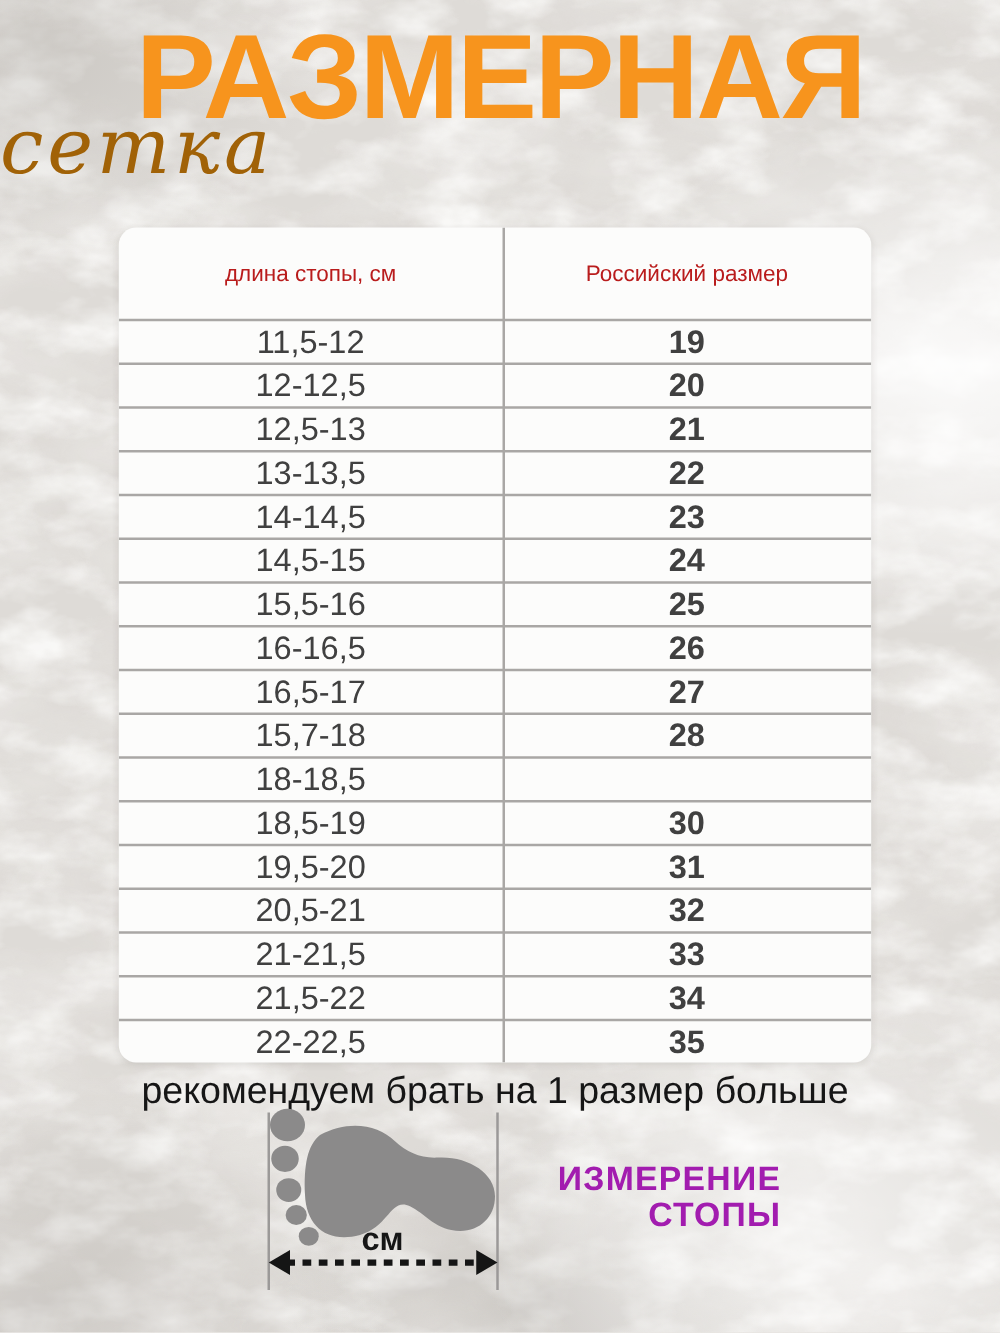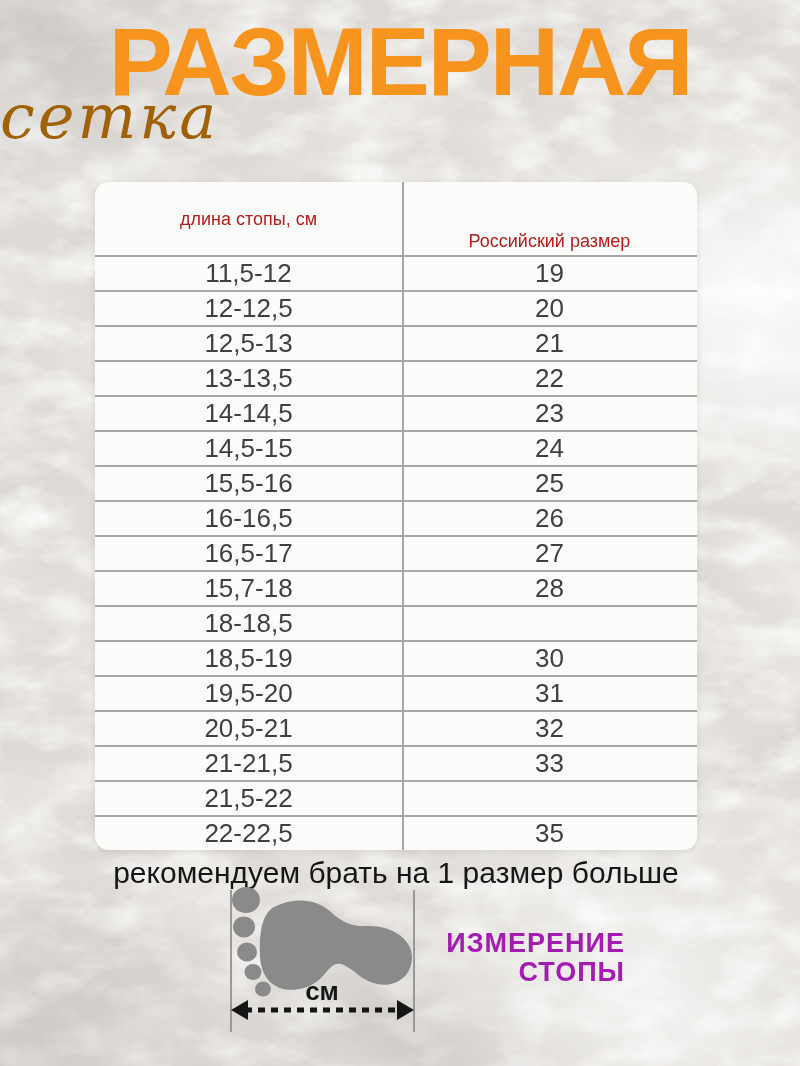--- a/index.html
+++ b/index.html
@@ -52,42 +52,42 @@
     background:#a9a7a5;
   }
   .thead{display:flex;height:73px;}
   .th{
     display:flex;align-items:center;justify-content:center;
     color:#b91c1c;font-weight:400;font-size:18px;line-height:28px;
     text-align:center;
   }
   .th.col-length{width:307px;}
   .th.col-size{flex:1;max-width:260px;margin:0 auto;}
-  .th-size-wrap{flex:1;display:flex;align-items:flex-end;justify-content:center;}
+  .th-size-wrap{flex:1;display:flex;align-items:center;justify-content:center;}
   .trow{
     display:flex;height:35px;box-sizing:border-box;
     border-top:2px solid #a9a7a5;
   }
   .td{
     display:flex;align-items:center;justify-content:center;
     font-size:26px;color:#404040;
   }
   .td.length{width:307px;font-weight:500;}
-  .td.size{flex:1;font-weight:400;}
+  .td.size{flex:1;font-weight:700;}
 
   
   .note{
     position:absolute;left:95px;top:856px;width:602px;margin:0;
     text-align:center;font-size:30px;color:#161616;font-weight:400;
   }
   .note b{font-weight:400;}
 
   
   .measure{
-    position:absolute;left:214px;top:886px;width:230px;height:156px;
+    position:absolute;left:198px;top:886px;width:230px;height:156px;
   }
   .measure svg{position:absolute;left:0;top:0;}
   .cm-label{
     position:absolute;left:0;top:90px;width:216px;
     text-align:center;font-size:26px;font-weight:700;color:#161616;
   }
   .measure-caption{
     position:absolute;left:435px;top:929px;width:190px;
     text-align:right;font-size:27px;font-weight:700;line-height:29px;
     letter-spacing:1px;color:#a21caf;
@@ -195,20 +195,21 @@
       <div class="td size">32</div>
     </div>
 
     <div class="trow">
       <div class="td length">21-21,5</div>
       <div class="td size">33</div>
     </div>
 
     <div class="trow">
       <div class="td length">21,5-22</div>
+      <div class="td size">34</div>
     </div>
 
     <div class="trow">
       <div class="td length">22-22,5</div>
       <div class="td size">35</div>
     </div>
   </div>
     <div class="v-divider"></div>
   </section>
 

